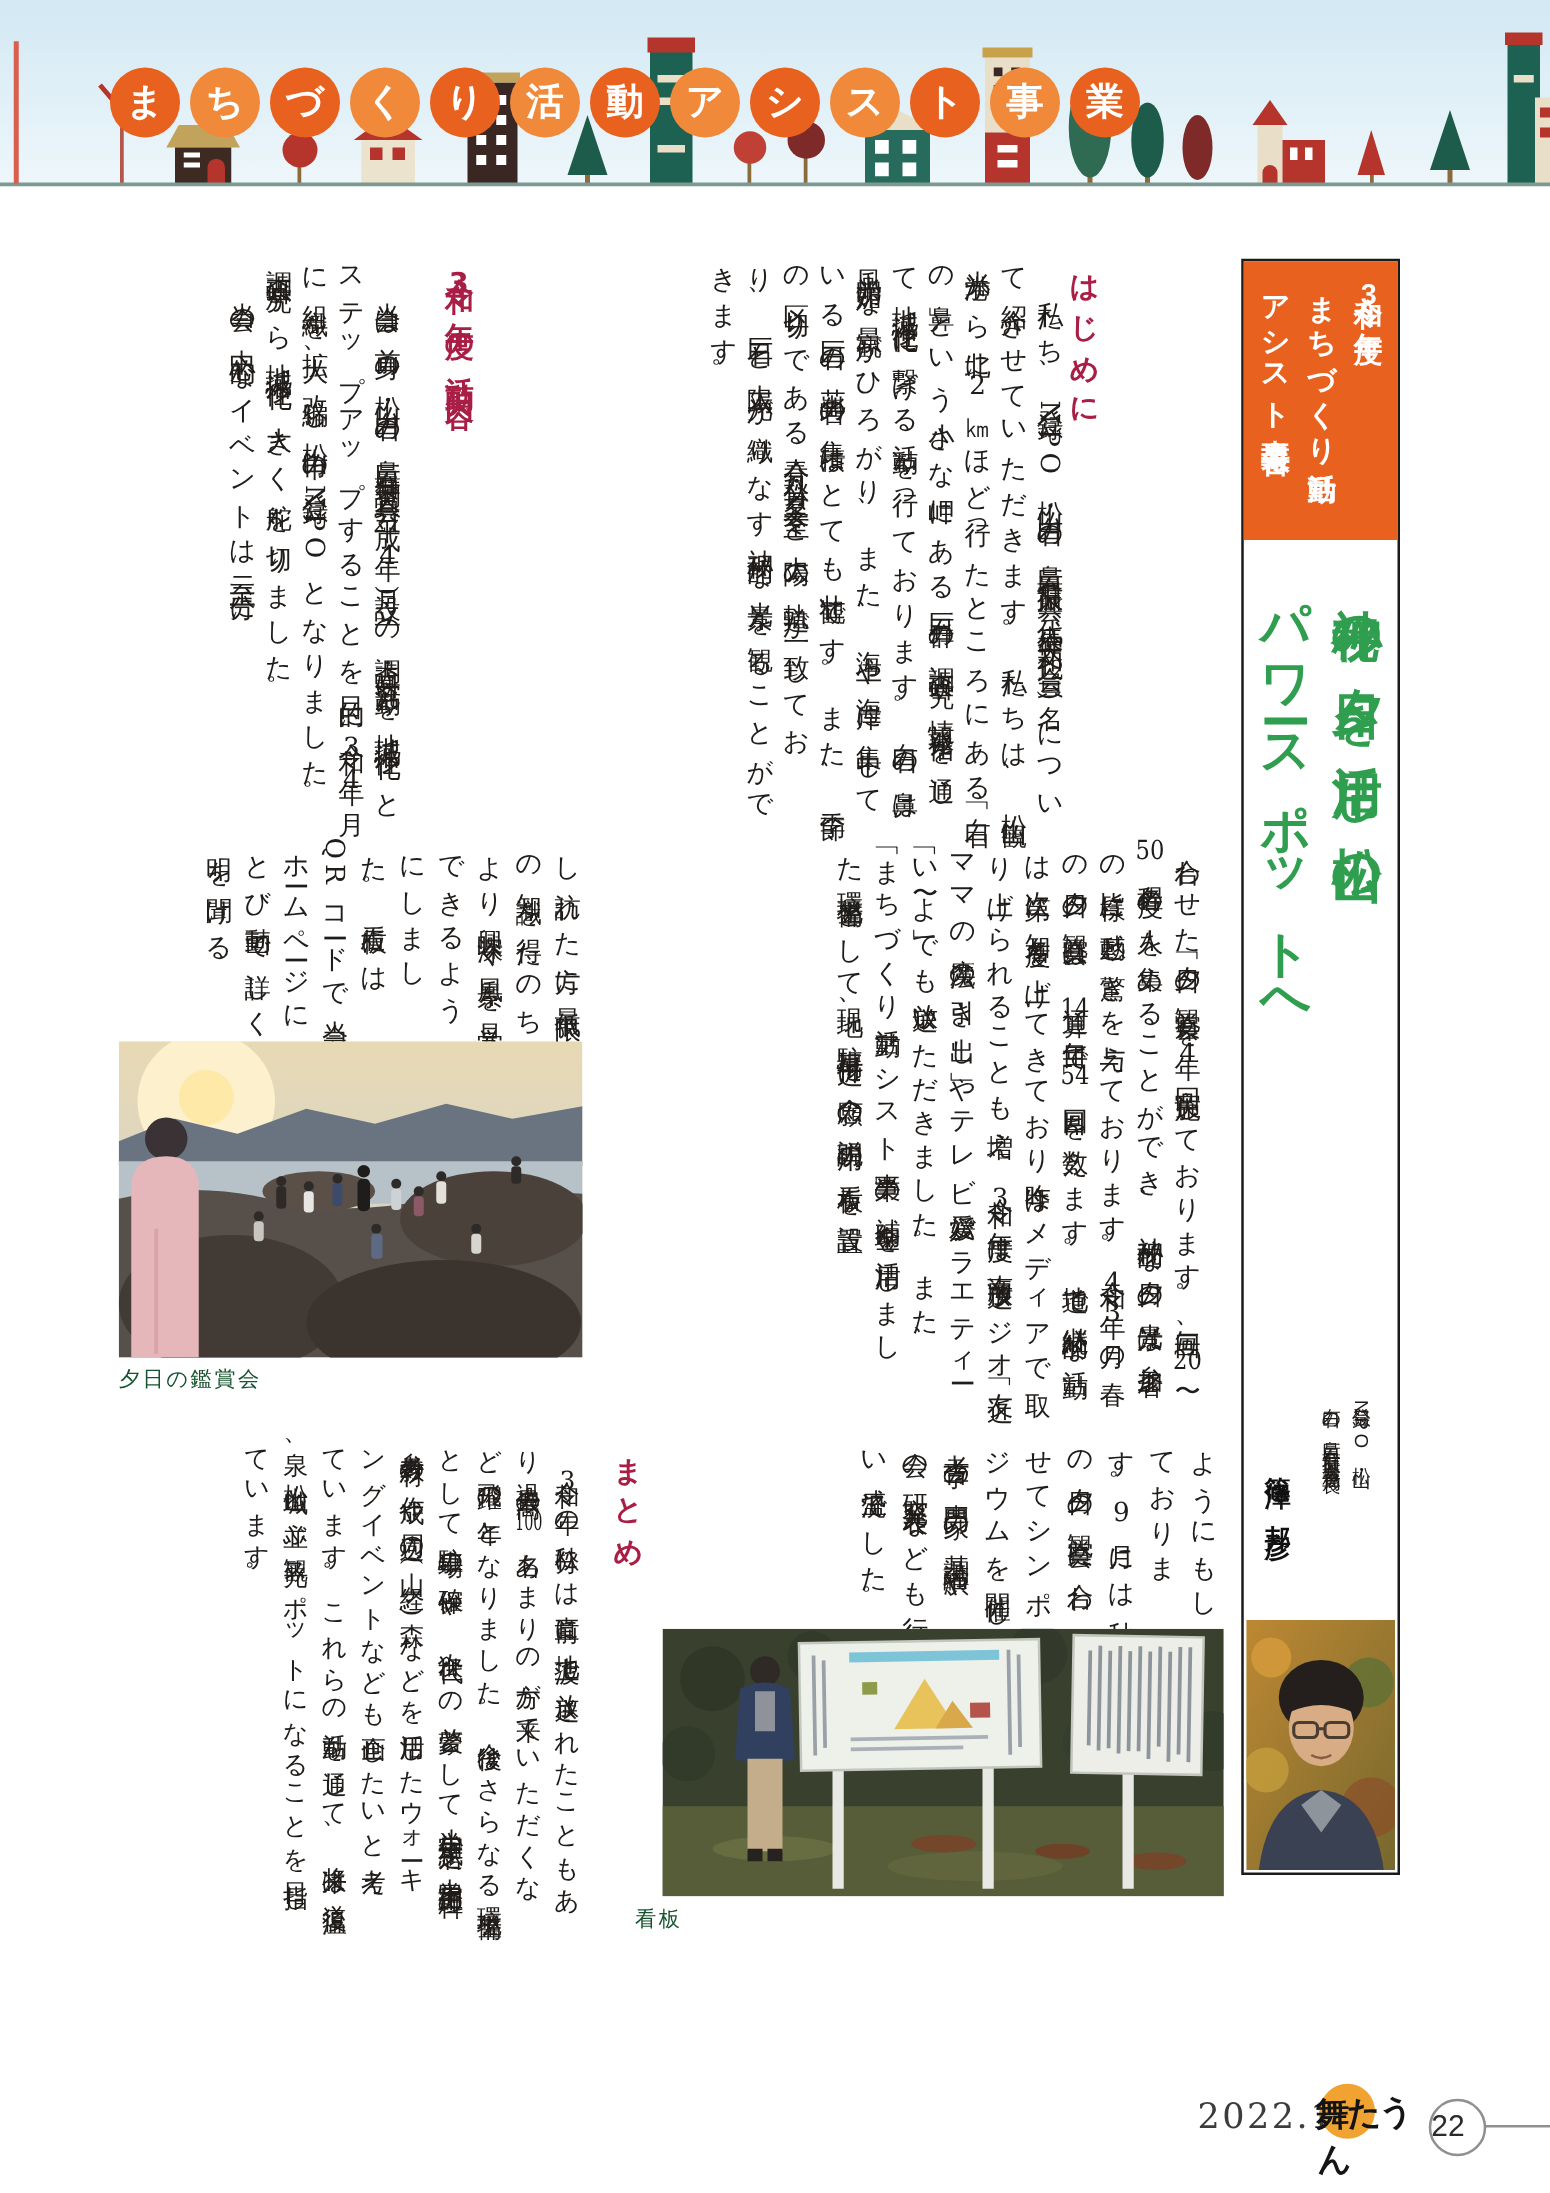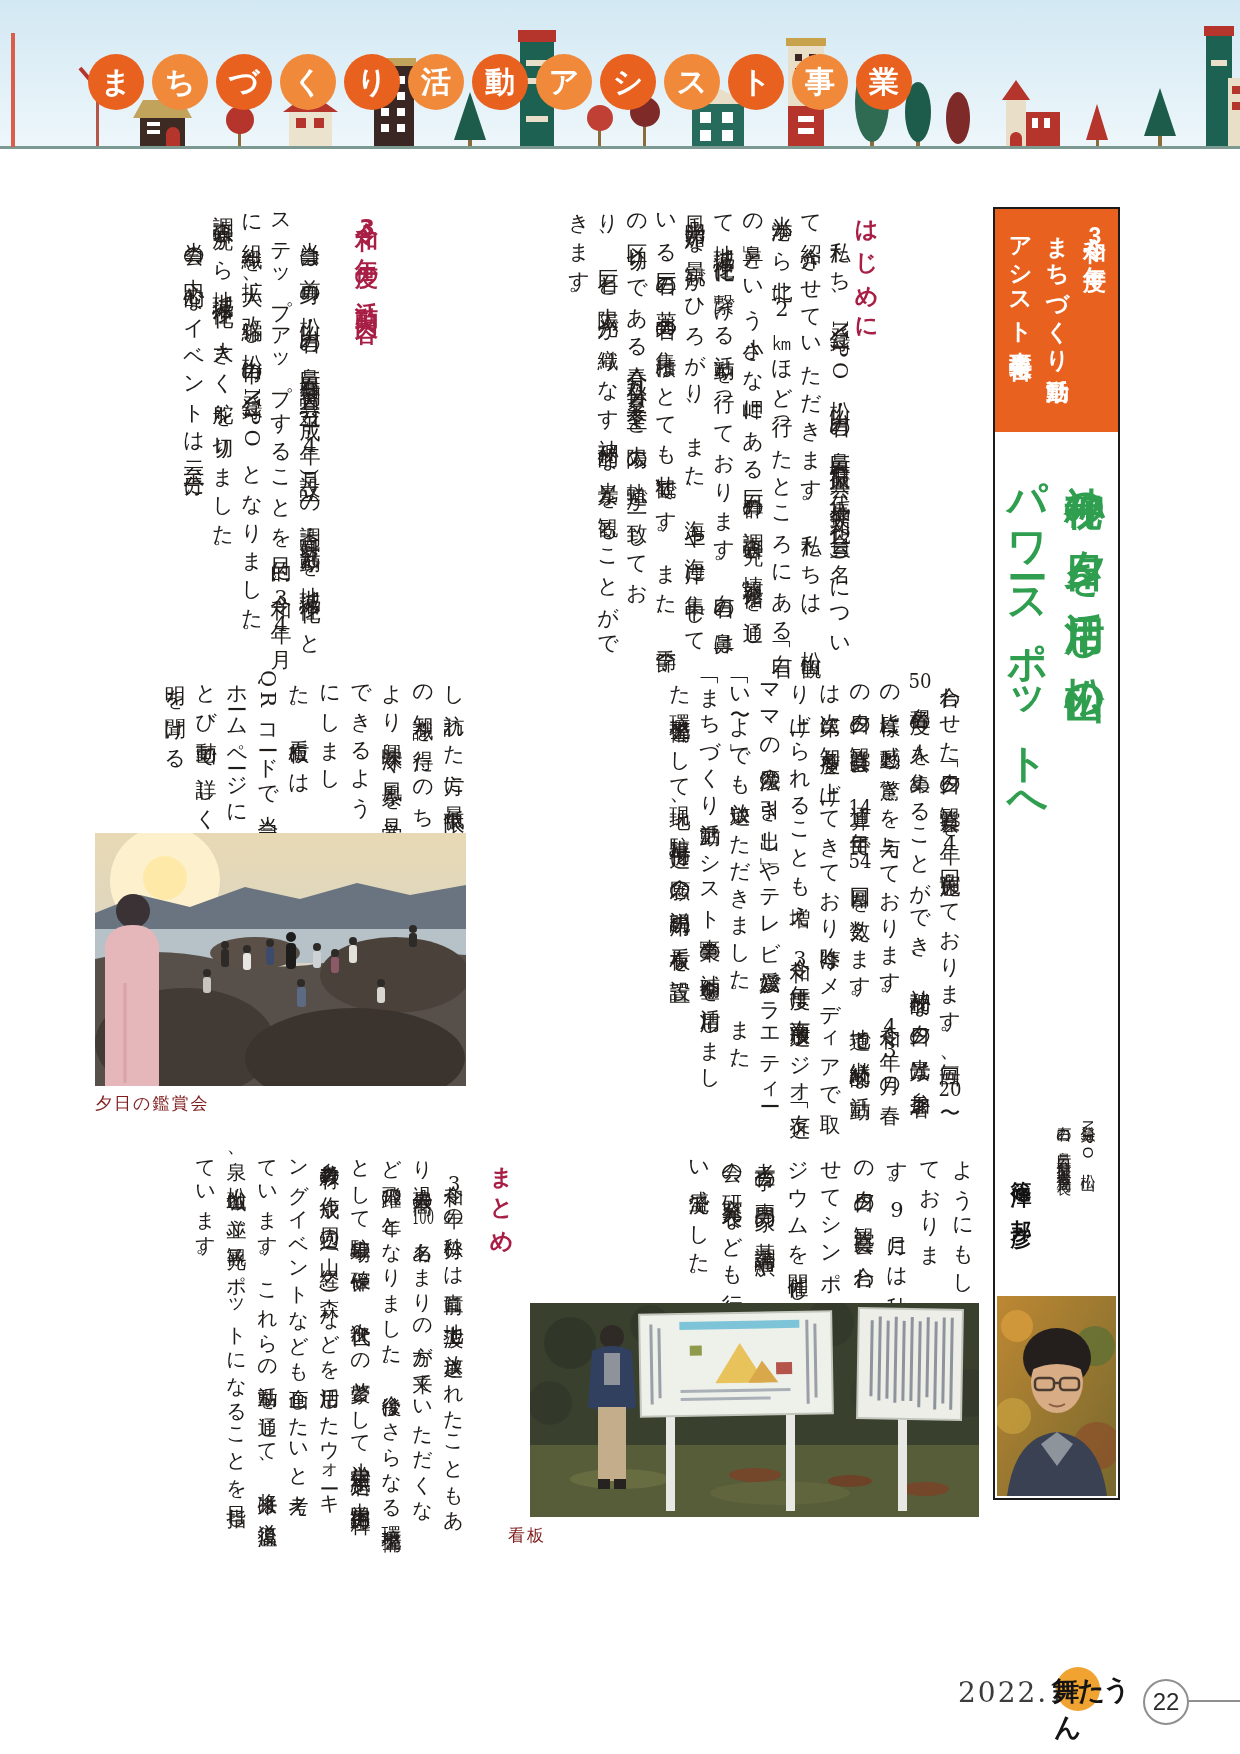--- a/index.html
+++ b/index.html
@@ -49,36 +49,36 @@
               font-family:"Liberation Sans","DejaVu Sans",sans-serif;
               font-size:15px;line-height:24px;letter-spacing:3px;}
   .author-name{position:absolute;top:955px;left:12px;height:220px;color:#111;
               font-family:"Liberation Sans","DejaVu Sans",sans-serif;font-weight:bold;
               font-size:21px;letter-spacing:6px;}
   .portrait{position:absolute;left:2px;top:1087px;width:119px;height:200px;}
 
   
   .photo{position:absolute;display:block;}
   .caption{position:absolute;font-family:Liberation Serif, serif;
-           font-size:17px;color:#7f1d1d;letter-spacing:2px;}
+           font-size:17px;color:#14532d;letter-spacing:2px;}
 
   
   .footer-issue{position:absolute;left:958px;top:1676px;
                 font-family:"DejaVu Serif","Liberation Serif",serif;
                 font-size:28px;color:#3c3c3c;letter-spacing:2px;}
   .logo-circle{position:absolute;left:1056px;top:1667px;width:44px;height:44px;
                border-radius:50%;background:#f0a330;}
   .magazine-logo{position:absolute;left:1053px;top:1672px;width:100px;
                  font-family:"DejaVu Serif","Liberation Serif",serif;font-weight:bold;
                  font-size:27px;color:#141414;letter-spacing:-2px;transform:rotate(-2deg);}
   .footer-rule{position:absolute;left:1166px;top:1700px;width:74px;height:2px;background:#8f8f8f;z-index:1;}
   .page-badge{position:absolute;left:1143px;top:1679px;width:46px;height:46px;border-radius:50%;
               border:2px solid #8f8f8f;background:#fff;box-sizing:border-box;z-index:2;
               font-family:"Liberation Sans","DejaVu Sans",sans-serif;font-size:24px;color:#2b2b2b;
-              text-align:center;line-height:42px;}
+              line-height:42px;}
 </style>
 </head>
 <body>
 
 <div id="page">
 
   <div class="header-band">
     <svg width="1240" height="152" viewBox="0 0 1240 152">
       <defs>
         <linearGradient id="sky" x1="0" y1="0" x2="0" y2="1">

